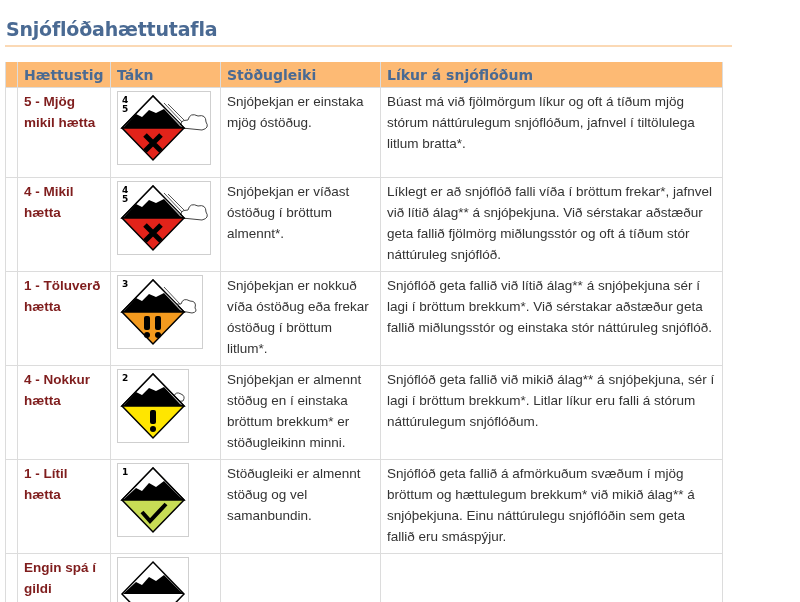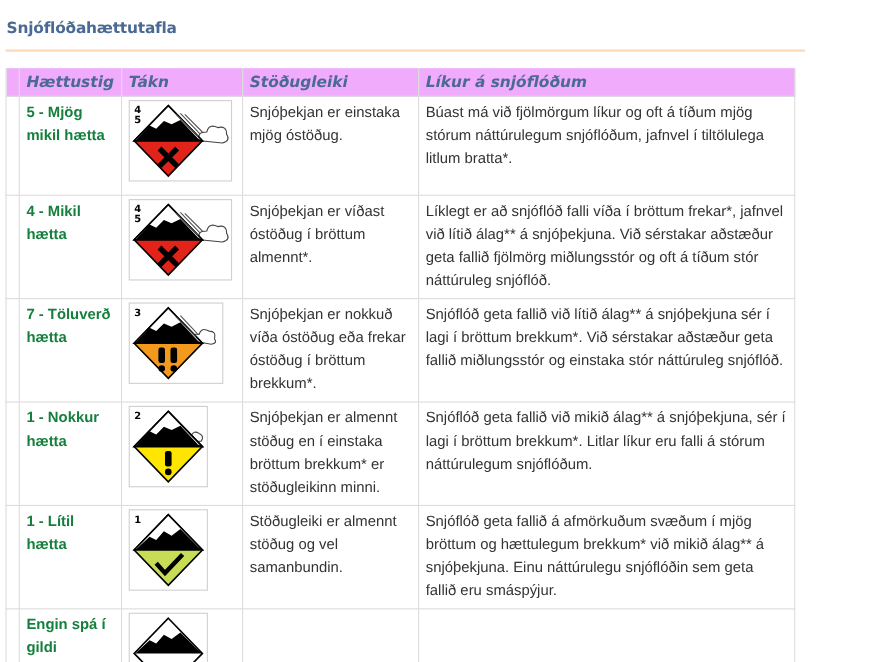--- a/index.html
+++ b/index.html
@@ -1,23 +1,23 @@
 <!DOCTYPE html>
 <html><head>
 <meta charset="utf-8">
 <style>
   html, body { margin:0; padding:0; background:#ffffff; }
   body { width:800px; height:602px; overflow:hidden; position:relative; font-family:"Liberation Sans", sans-serif; }
-  .title { position:absolute; left:6px; top:18px; font-size:14px; font-weight:bold; color:#4a6a93; font-family:"DejaVu Sans", sans-serif; letter-spacing:-0.2px; }
+  .title { position:absolute; left:6px; top:18px; font-size:19px; font-weight:bold; color:#4a6a93; font-family:"DejaVu Sans", sans-serif; letter-spacing:-0.2px; }
   .title-rule { position:absolute; left:5px; top:45px; width:727px; height:2px; background:#fbd9b5; }
   table { position:absolute; left:5px; top:62px; border-collapse:collapse; table-layout:fixed; width:717px; }
   col.c0 { width:12px; } col.c1 { width:93px; } col.c2 { width:110px; } col.c3 { width:160px; } col.c4 { width:342px; }
-  th { background:#f0abfc; color:#4a6a93; font-family:"DejaVu Sans", sans-serif; font-weight:bold; font-size:14px; text-align:left; height:25px; padding:0 6px; border:1px solid #dcdcdc; border-top:none;font-style:italic; }
+  th { background:#fdba74; color:#4a6a93; font-family:"DejaVu Sans", sans-serif; font-weight:bold; font-size:14px; text-align:left; height:25px; padding:0 6px; border:1px solid #dcdcdc; border-top:none; }
   td { border:1px solid #dcdcdc; vertical-align:top; font-size:13.5px; line-height:21px; color:#333; padding:3px 6px 6px 6px; }
-  td.lvl { font-weight:bold; color:#15803d; }
+  td.lvl { font-weight:bold; color:#7f1d1d; }
   td.c0 { padding:0; }
   .icon-box { display:inline-block; border:1px solid #cfcfcf; background:#fff; width:92px; height:72px; position:relative; }
   .icon-box.narrow { width:70px; }
   .icon-box svg { position:absolute; left:0; top:0; }
 </style>
 </head>
 <body>
 
 <div class="title">Snjóflóðahættutafla</div>
 <div class="title-rule"></div>
@@ -78,44 +78,44 @@
             <path d="M27 43 L43 59 M43 43 L27 59" stroke="#000" stroke-width="5"></path>
           </svg>
         </span>
       </td>
       <td>Snjóþekjan er víðast óstöðug í bröttum almennt*.</td>
       <td>Líklegt er að snjóflóð falli víða í bröttum frekar*, jafnvel við lítið álag** á snjóþekjuna. Við sérstakar aðstæður geta fallið fjölmörg miðlungsstór og oft á tíðum stór náttúruleg snjóflóð.</td>
     </tr>
 
     <tr style="height:91px">
       <td class="c0"></td>
-      <td class="lvl">7 - Töluverð hætta</td>
+      <td class="lvl">1 - Töluverð hætta</td>
       <td>
         <span class="icon-box narrow" style="width:84px">
           <svg width="84" height="72" viewBox="0 0 84 72">
             <text x="4" y="11" font-size="9" font-weight="bold" font-family="DejaVu Sans, sans-serif">3</text>
             <path d="M58 34 q-3 -7 5 -6 q2 -7 9 -3 q7 0 5 7 q3 4 -3 5 z" fill="#fff" stroke="#444" stroke-width="1"></path>
             <polygon points="35,4 66,36 35,68 4,36" fill="#f39a1e" stroke="#000" stroke-width="1.5"></polygon>
             <path d="M4 36 L35 4 L66 36 Z" fill="#fff" stroke="#000" stroke-width="1.5"></path>
             <path d="M5 36 L18 22 L24 25 L31 18 L38 21 L46 17 L62 34 L66 36 Z" fill="#000"></path>
             <path d="M42 12 L60 30 M46 11 L62 28" stroke="#555" stroke-width="1"></path>
             <rect x="26" y="40" width="6" height="14" rx="2" fill="#000"></rect>
             <rect x="37" y="40" width="6" height="14" rx="2" fill="#000"></rect>
             <circle cx="29" cy="59" r="3" fill="#000"></circle>
             <circle cx="40" cy="59" r="3" fill="#000"></circle>
           </svg>
         </span>
       </td>
-      <td>Snjóþekjan er nokkuð víða óstöðug eða frekar óstöðug í bröttum brekkum*.</td>
+      <td>Snjóþekjan er nokkuð víða óstöðug eða frekar óstöðug í bröttum litlum*.</td>
       <td>Snjóflóð geta fallið við lítið álag** á snjóþekjuna sér í lagi í bröttum brekkum*. Við sérstakar aðstæður geta fallið miðlungsstór og einstaka stór náttúruleg snjóflóð.</td>
     </tr>
 
     <tr style="height:91px">
       <td class="c0"></td>
-      <td class="lvl">1 - Nokkur hætta</td>
+      <td class="lvl">4 - Nokkur hætta</td>
       <td>
         <span class="icon-box narrow">
           <svg width="70" height="72" viewBox="0 0 70 72">
             <text x="4" y="11" font-size="9" font-weight="bold" font-family="DejaVu Sans, sans-serif">2</text>
             <path d="M52 32 q-2 -6 4 -6 q2 -5 7 -2 q5 2 2 7 z" fill="#fff" stroke="#444" stroke-width="1"></path>
             <polygon points="35,4 66,36 35,68 4,36" fill="#ffe600" stroke="#000" stroke-width="1.5"></polygon>
             <path d="M4 36 L35 4 L66 36 Z" fill="#fff" stroke="#000" stroke-width="1.5"></path>
             <path d="M5 36 L18 22 L24 25 L31 18 L38 21 L46 17 L62 34 L66 36 Z" fill="#000"></path>
             <rect x="32" y="40" width="6" height="14" rx="2" fill="#000"></rect>
             <circle cx="35" cy="59" r="3" fill="#000"></circle>

